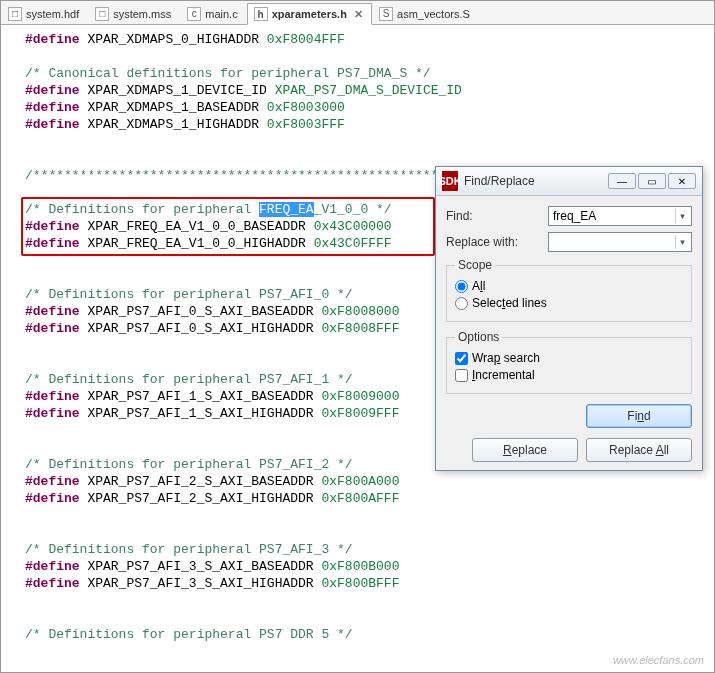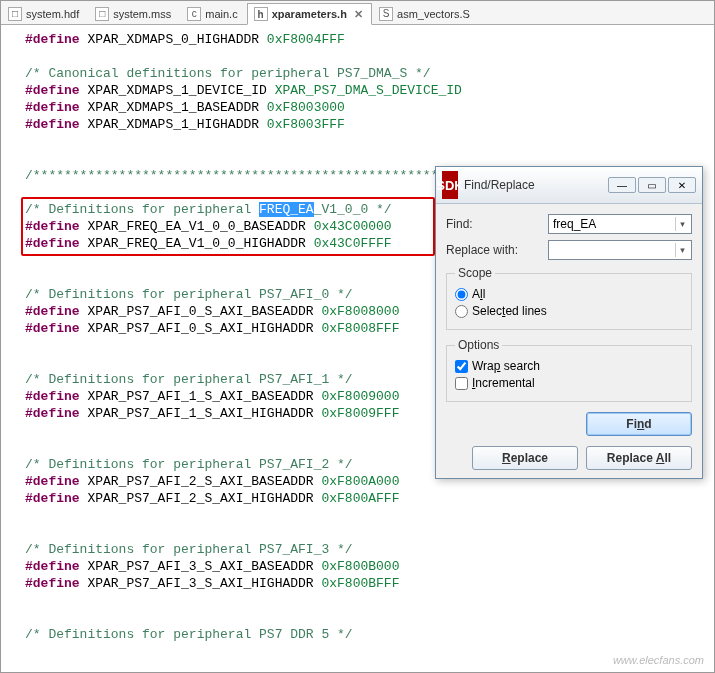--- a/index.html
+++ b/index.html
@@ -100,24 +100,24 @@
   }
   .frdlg-title {
     background: linear-gradient(#fff,#e3e9ef);
     border-bottom: 1px solid #b5c3d0;
     padding: 4px 6px;
     display: flex;
     align-items: center;
     gap: 6px;
   }
   .frdlg-title .app-icon {
-    width: 16px; height: 28px;
+    width: 16px; height: 20px;
     background: #a00;
     color: #fff;
-    font-size: 13px;
+    font-size: 11px;
     font-weight: bold;
     display: flex; align-items:center; justify-content:center;
   }
   .frdlg-title .ttl { flex:1; color:#333; }
   .frdlg-title .winbtns { display:flex; gap:2px; }
   .winbtn {
     width: 28px; height: 16px;
     border: 1px solid #94a6b8;
     background: #eef3f8;
     border-radius: 2px;
@@ -159,21 +159,20 @@
   .btnrow { display:flex; gap:8px; justify-content:flex-end; margin-top:10px; }
   .btn {
     width: 106px;
     height: 24px;
     border: 1px solid #8a9bad;
     border-radius: 3px;
     background: linear-gradient(#fdfdfd,#e7eef5);
     color:#333;
     font-size:12px;
     cursor:pointer;
-    font-weight:bold;
   }
   .btn.primary {
     background: linear-gradient(#e8f3ff,#c8e3ff);
     border-color:#5a8fce;
     box-shadow: 0 0 0 1px #9ec9f5 inset;
   }
   .btn .u { text-decoration: underline; }
 
   
   .watermark {

